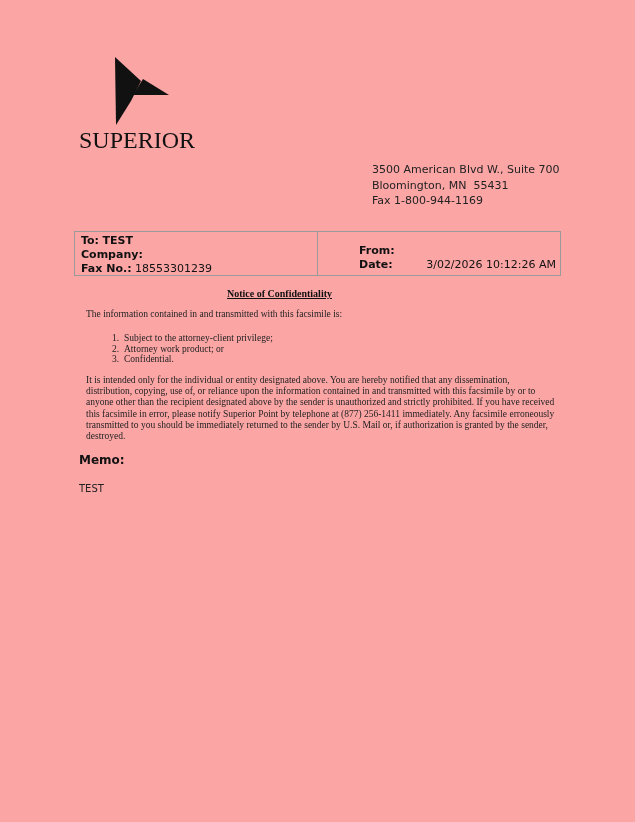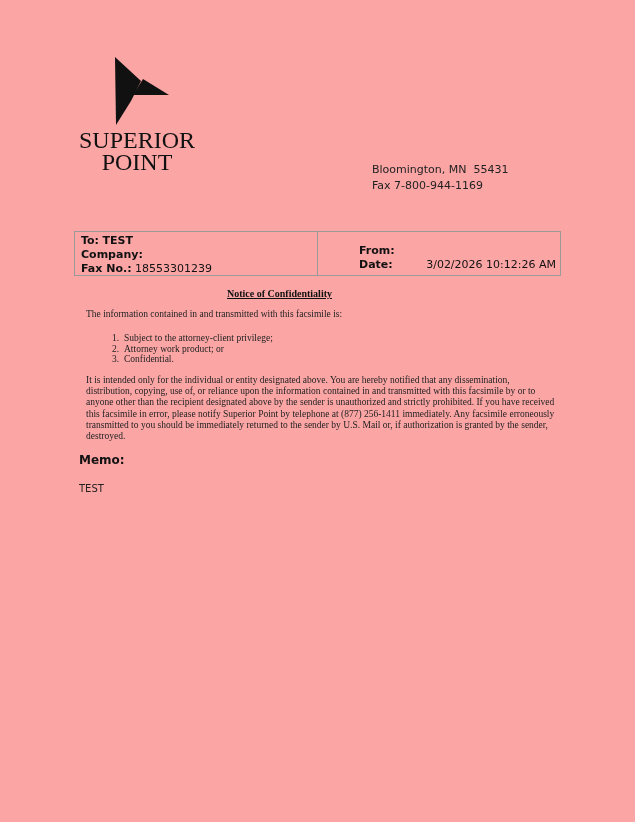--- a/index.html
+++ b/index.html
@@ -159,26 +159,26 @@
 <div class="page">
 
   <div class="logo">
     <svg width="58" height="68" viewBox="0 0 58 68">
 
       <polygon points="2,0 28,24 18,44 3,68" fill="#111111"></polygon>
 
       <polygon points="30,22 56,38 20,38" fill="#111111"></polygon>
     </svg>
     <div class="logo-text logo-line1">SUPERIOR</div>
-    <div class="logo-text logo-line2">POINT</div>
   </div>
 
   <div class="address">
+    <div>3500 American Blvd W., Suite 700</div>
     <div style="white-space:pre">Bloomington, MN  55431</div>
-    <div>Fax 7-800-944-1169</div>
+    <div>Fax 1-800-944-1169</div>
   </div>
 
   <div class="info-box">
     <div class="info-left">
       <div class="info-row">
         <span class="label">To:</span>
         <span class="label">TEST</span>
       </div>
       <div class="info-row">
         <span class="label">Company:</span>

